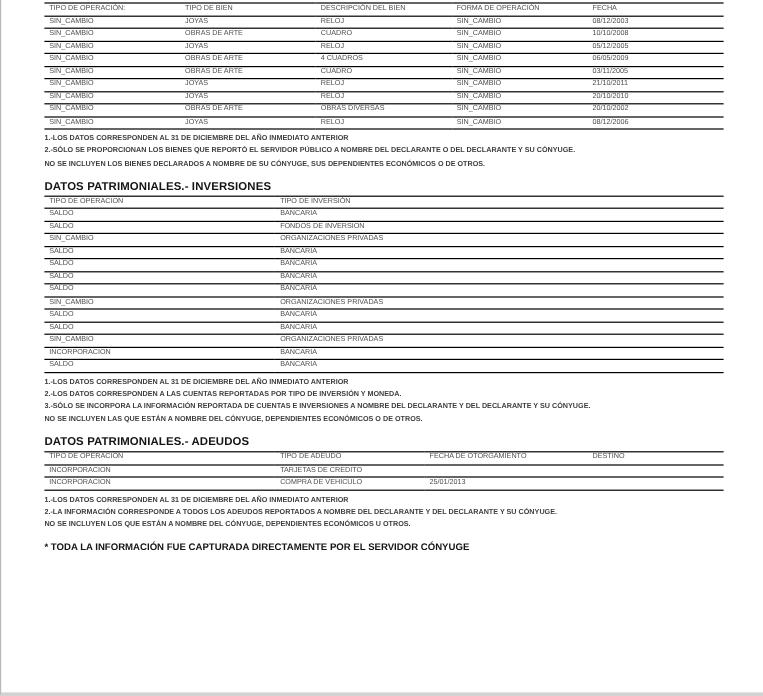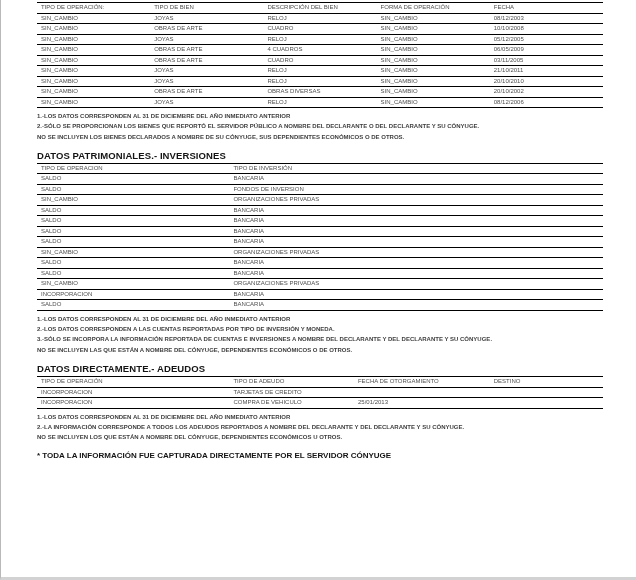--- a/index.html
+++ b/index.html
@@ -231,21 +231,21 @@
       </tbody>
   </table>
 
   <div class="notes">
     <div class="note">1.-LOS DATOS CORRESPONDEN AL 31 DE DICIEMBRE DEL AÑO INMEDIATO ANTERIOR</div>
     <div class="note">2.-LOS DATOS CORRESPONDEN A LAS CUENTAS REPORTADAS POR TIPO DE INVERSIÓN Y MONEDA.</div>
     <div class="note">3.-SÓLO SE INCORPORA LA INFORMACIÓN REPORTADA DE CUENTAS E INVERSIONES A NOMBRE DEL DECLARANTE Y DEL DECLARANTE Y SU CÓNYUGE.</div>
     <div class="note">NO SE INCLUYEN LAS QUE ESTÁN A NOMBRE DEL CÓNYUGE, DEPENDIENTES ECONÓMICOS O DE OTROS.</div>
   </div>
 
-  <div class="sec-title">DATOS DIRECTAMENTE.- ADEUDOS</div>
+  <div class="sec-title">DATOS PATRIMONIALES.- ADEUDOS</div>
 
   <table class="dtable">
     <colgroup>
       <col class="w34">
         <col class="w22">
         <col class="w24">
         <col class="w20">
     </colgroup>
     <thead>
       <tr>

